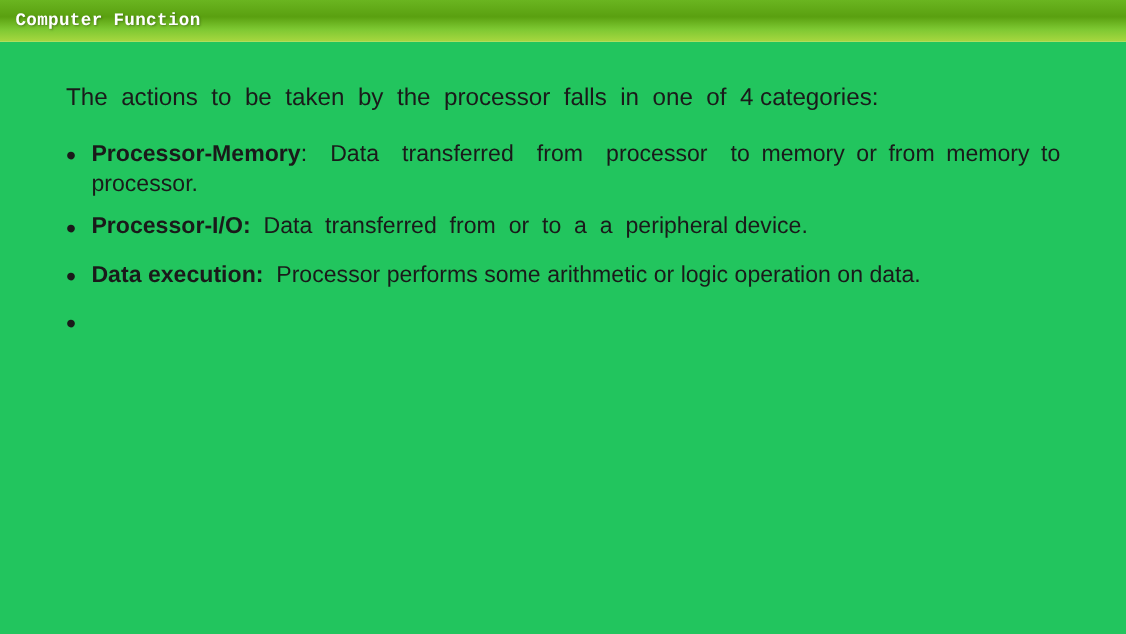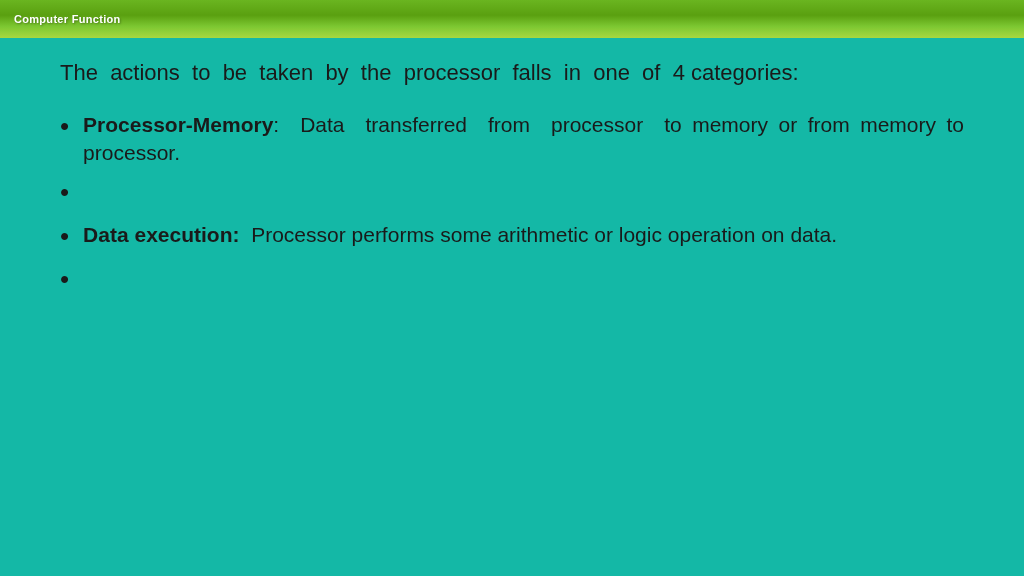--- a/index.html
+++ b/index.html
@@ -22,44 +22,45 @@
       background: #ffffff;
     }
 
     
     .content-area {
       position: absolute;
       top: 38px;
       left: 0;
       right: 0;
       bottom: 0;
-      background: #14b8a6;
+      background: #22c55e;
       z-index: 2;
-      padding: 12px 60px 20px 60px;
+      padding: 27px 60px 20px 60px;
     }
 
     .slide-title-bar {
       position: absolute;
       top: 0;
       left: 0;
       width: 100%;
       height: 38px;
       background: linear-gradient(180deg, #6ab520 0%, #5aa010 40%, #7dc832 70%, #a8d840 100%);
       z-index: 3;
       display: flex;
       align-items: center;
       padding: 0 14px;
     }
 
     .slide-title {
-      font-size: 11px;
+      font-size: 16px;
       font-weight: bold;
       color: #ffffff;
       text-shadow: 1px 1px 2px rgba(0,0,0,0.3);
       letter-spacing: 0.3px;
+      font-family: Liberation Mono, monospace;
     }
 
     .intro-text {
       font-size: 22px;
       color: #1a1a1a;
       text-align: justify;
       line-height: 1.4;
       margin-bottom: 22px;
       margin-top: 8px;
     }
@@ -119,20 +120,24 @@
       <li>
         <span class="bullet-dot">•</span>
         <span class="bullet-content">
           <span class="bold-term">Processor-Memory</span>:&nbsp;
           Data&nbsp; transferred&nbsp; from&nbsp; processor&nbsp; to memory or from memory to processor.
         </span>
       </li>
 
       <li>
         <span class="bullet-dot">•</span>
+        <span class="bullet-content">
+          <span class="bold-term">Processor-I/O:</span>&nbsp;
+          Data&nbsp; transferred&nbsp; from&nbsp; or&nbsp; to&nbsp; a&nbsp; a&nbsp; peripheral device.
+        </span>
       </li>
 
       <li>
         <span class="bullet-dot">•</span>
         <span class="bullet-content">
           <span class="bold-term">Data execution:</span>&nbsp;
           Processor performs some arithmetic or logic operation on data.
         </span>
       </li>
 

